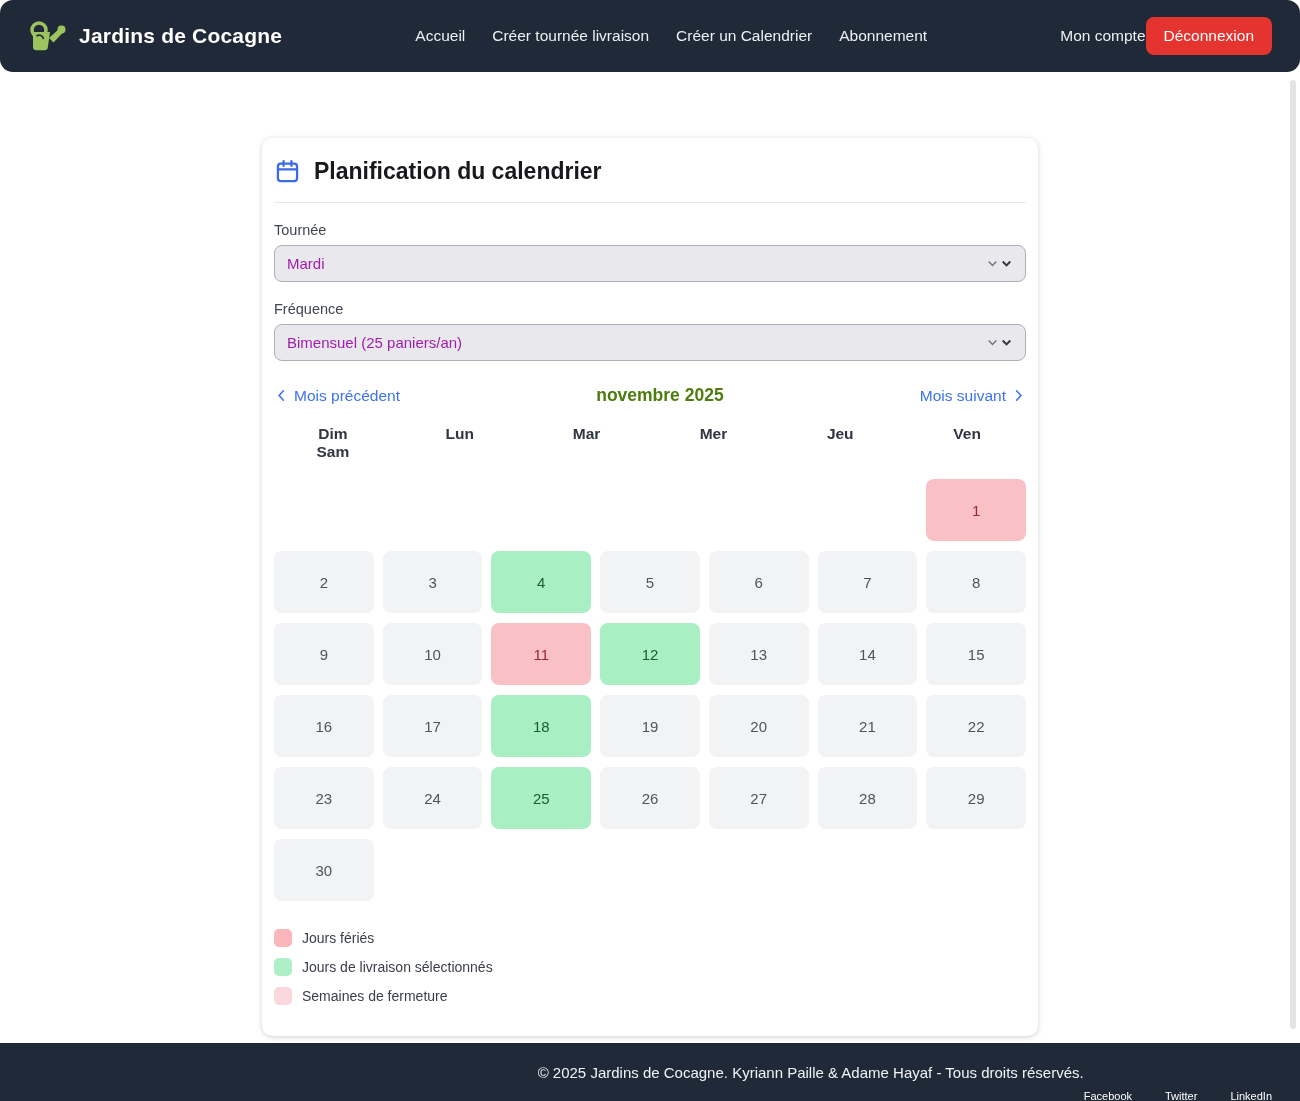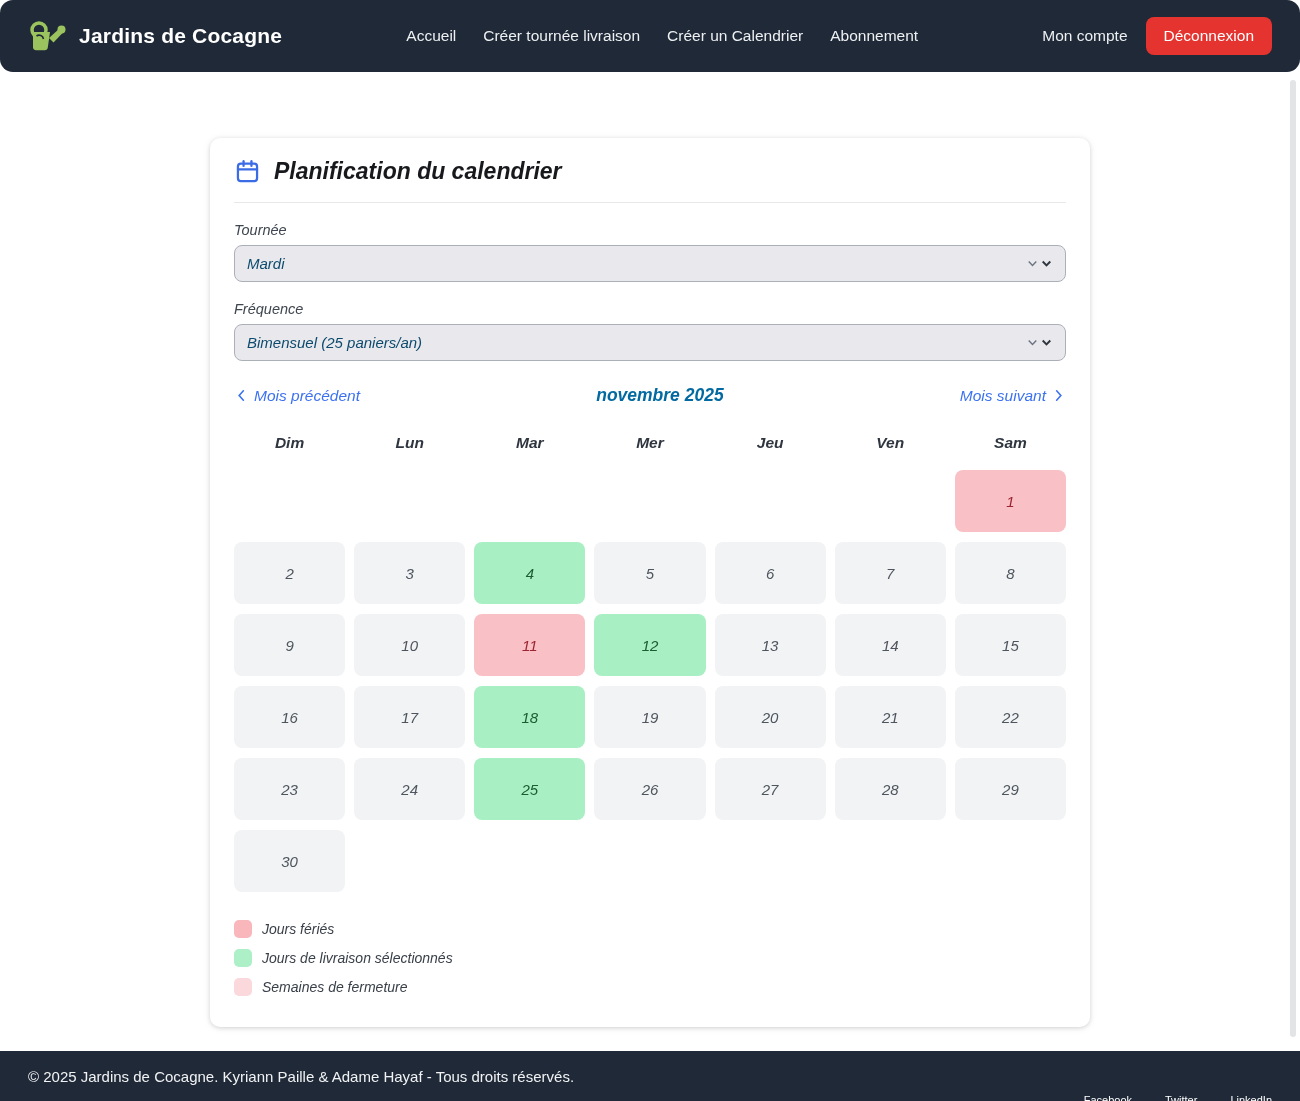--- a/index.html
+++ b/index.html
@@ -17,55 +17,54 @@
     background: #1f2937;
     display: flex; align-items: center;
     padding: 0 28px;
     position: relative;
     border-radius: 13px;
   }
   .brand { display: flex; align-items: center; gap: 11px; cursor: pointer; }
   .brand-title { color: #ffffff; font-size: 21px; font-weight: 700; letter-spacing: 0.2px; }
   .nav-links { display: flex; align-items: center; gap: 27px; margin: 0 auto; }
   .nav-link { color: #eef0f2; font-size: 15.5px; text-decoration: none; cursor: pointer; white-space: nowrap; }
-  .nav-right { display: flex; align-items: center; gap: 18px; }
+  .nav-right { display: flex; align-items: center; }
   .account-link { color: #eef0f2; font-size: 15.5px; text-decoration: none; cursor: pointer; }
   .logout-btn {
     background: #e53430; color: #ffffff; border: none; cursor: pointer;
     font-size: 15.5px; font-family: inherit;
     padding: 10px 18px; border-radius: 8px;
   }
 
   
   .main { flex: 1 1 auto; position: relative; background: #ffffff; }
   .card {
-    width: 880px; margin: 66px auto 0;
+    width: 776px; margin: 66px auto 0;
     background: #ffffff; border-radius: 10px;
     box-shadow: 0 1px 4px rgba(0,0,0,0.14), 0 1px 10px rgba(0,0,0,0.06);
-    padding: 20px 24px 20px;
-    font-style: italic;
+    padding: 20px 12px 20px;
   }
   .card-title-row { display: flex; align-items: center; gap: 13px; padding-bottom: 17px; border-bottom: 1px solid #e7e8ea; }
   .card-title { font-size: 23px; font-weight: 700; color: #17191c; }
 
   .field-label { margin-top: 19px; margin-bottom: 7px; font-size: 14.5px; color: #3f4650; }
   .select {
     height: 37px; width: 100%;
     background: #e9e9ed; border: 1px solid #abb0b8; border-radius: 8px;
     display: flex; align-items: center;
     padding: 0 12px; cursor: pointer;
   }
-  .select-value { font-size: 15px; color: #0c4a6e; flex: 1; }
+  .select-value { font-size: 15px; color: #a21caf; flex: 1; }
   .select-chevrons { display: flex; align-items: center; gap: 1px; }
 
   .cal-nav { margin-top: 24px; display: flex; align-items: center; justify-content: space-between; gap: 12px; }
   .cal-nav-link { display: flex; align-items: center; gap: 5px; color: #3c72f0; font-size: 15.5px; text-decoration: none; cursor: pointer; }
-  .month-title { font-size: 17.5px; font-weight: 700; color: #0369a1; }
-
-  .weekdays { margin-top: 28px; display: grid; grid-template-columns: repeat(7, 1fr); column-gap: 9px; }
+  .month-title { font-size: 17.5px; font-weight: 700; color: #4d7c0f; }
+
+  .weekdays { margin-top: 19px; display: grid; grid-template-columns: repeat(6, 1fr); column-gap: 9px; }
   .weekday { text-align: center; font-size: 15.5px; font-weight: 600; color: #2f3640; }
 
   .days-grid { margin-top: 18px; display: grid; grid-template-columns: repeat(7, 1fr); gap: 10px 9px; }
   .day {
     height: 62px; border-radius: 8px;
     display: flex; align-items: center; justify-content: center;
     font-size: 15px; cursor: pointer;
   }
   .day.empty { background: transparent; cursor: default; }
   .day.normal { background: #f2f3f4; color: #4e555e; }
@@ -78,23 +77,23 @@
   .legend-label { font-size: 14px; color: #3a4049; }
 
   
   .scrollbar-thumb {
     position: absolute; right: 4px; top: 8px; bottom: 8px; width: 6px;
     background: #e3e4e6; border-radius: 3px;
   }
 
   
   .footer {
-    flex: none; height: 50px; margin-top: 6px;
+    flex: none; height: 58px; margin-top: 6px;
     background: #1f2937;
-    display: flex; align-items: center; justify-content: space-between;
+    display: flex; align-items: center; justify-content: flex-end;
     padding: 16px 28px;
   }
   .footer-copy { color: #f1f2f4; font-size: 15px; }
   .footer-links { display: flex; align-items: center; gap: 33px; }
   .footer-link { color: #ffffff; font-size: 11px; text-decoration: none; cursor: pointer; margin-top: 48px; }
 </style>
 </head>
 <body>
 
 <header class="navbar">

